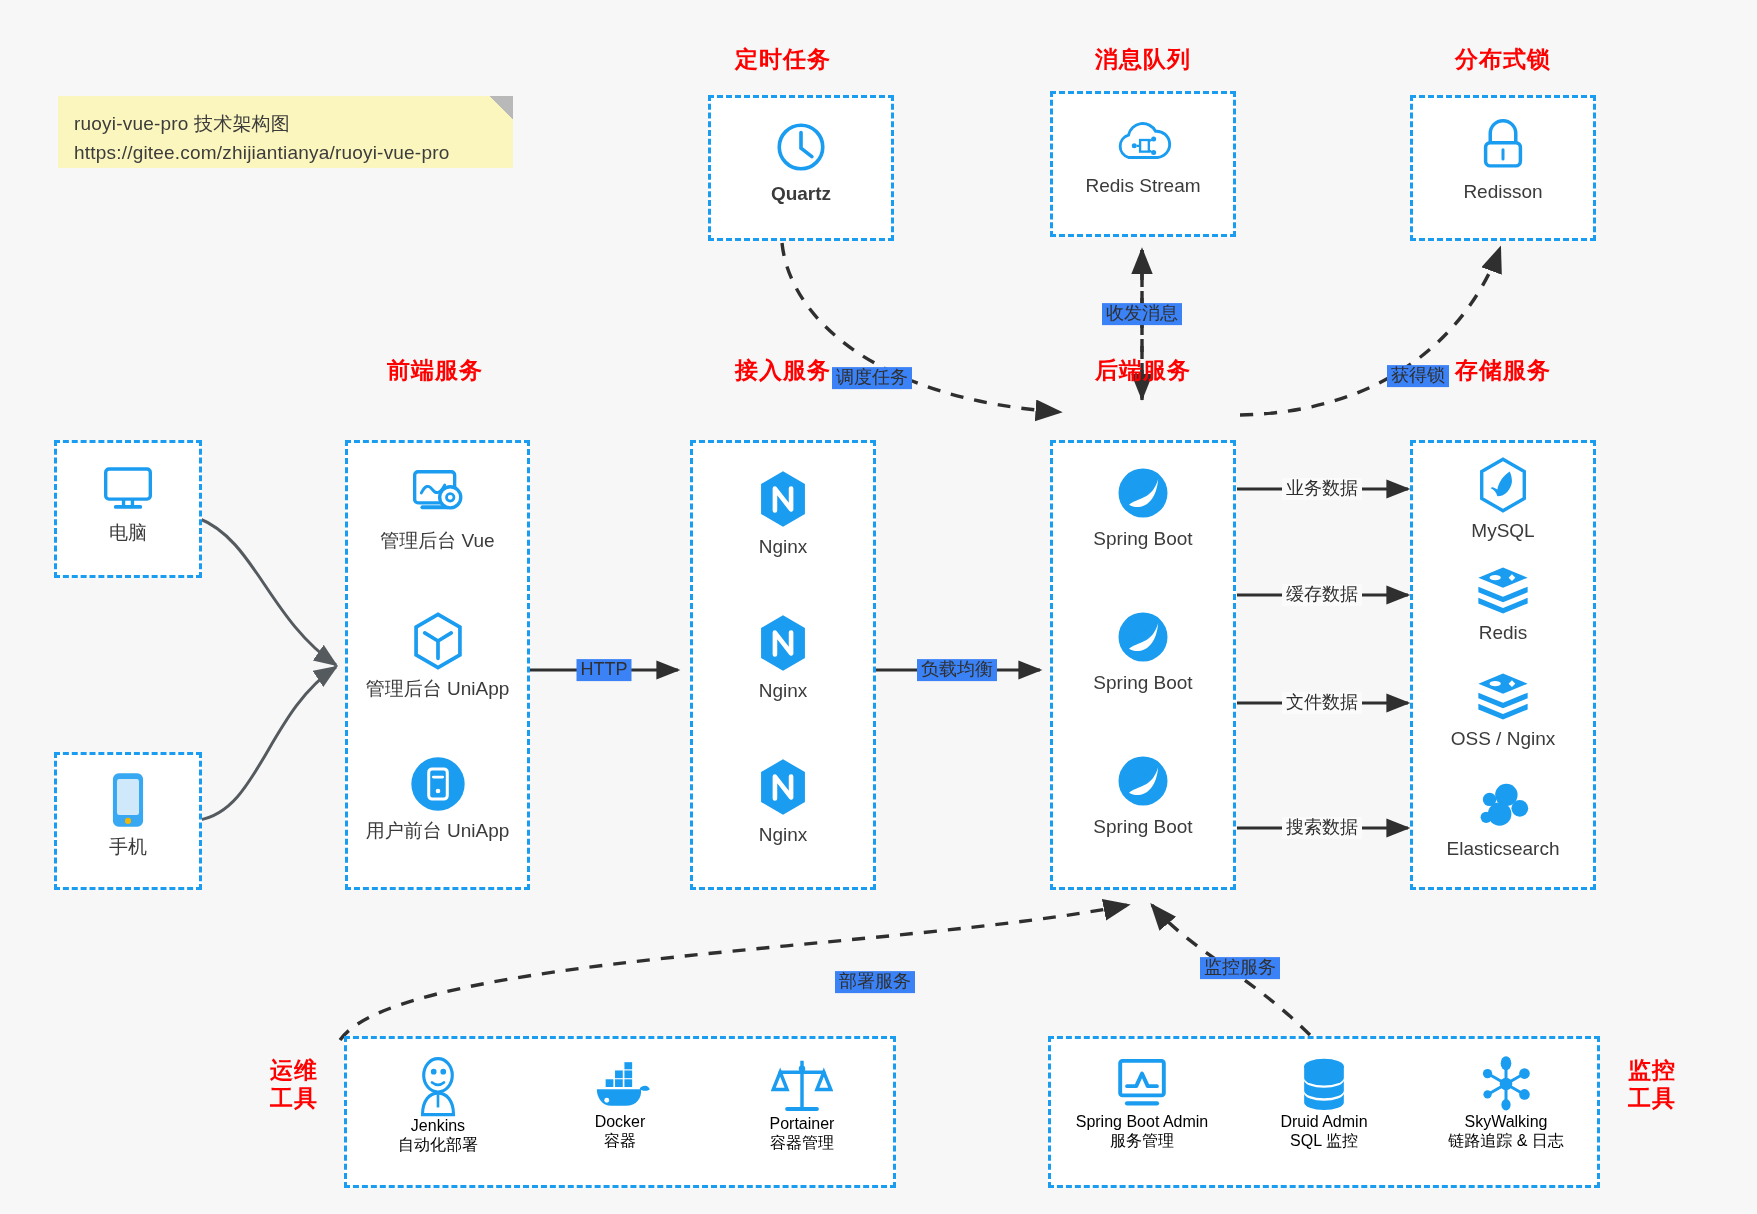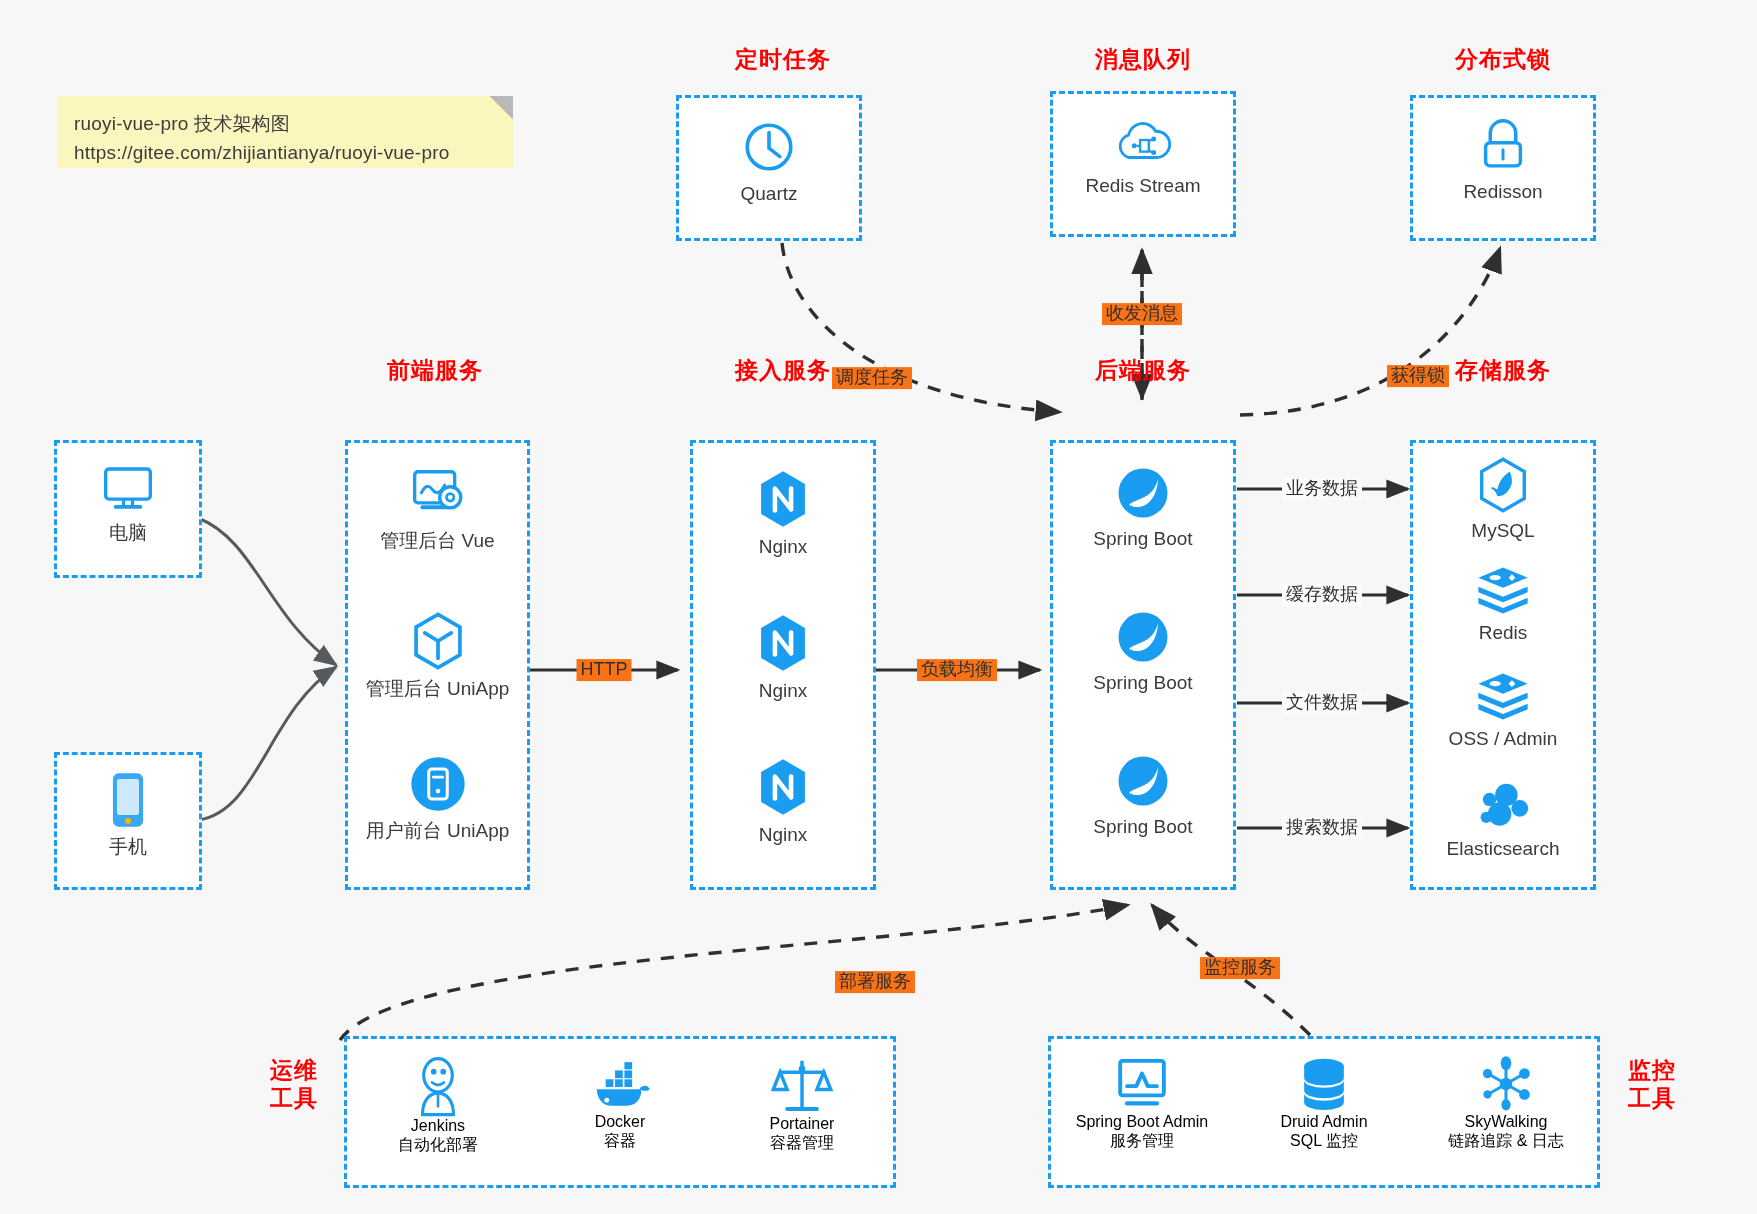--- a/index.html
+++ b/index.html
@@ -46,21 +46,21 @@
   .node .cap{
     font-size:19px;color:#3b3b3b;margin-top:6px;line-height:1.25;white-space:nowrap;
   }
   .ic{display:block;margin:0 auto;}
 
   
   .hrow{position:absolute;top:0;width:33.3333%;text-align:center;}
 
   
   .elabel{
-    position:absolute;font-size:18px;color:#2f2f2f;background:#f97316;
+    position:absolute;font-size:18px;color:#2f2f2f;background:#3b82f6;
     padding:1px 4px;white-space:nowrap;transform:translate(-50%,-50%);
     line-height:1.1;
   }
   .elabel.onwhite{background:#fbfbfb;}
   svg.wires{position:absolute;left:0;top:0;width:1757px;height:1214px;overflow:visible;}
 </style>
 </head>
 <body>
 
 <div id="stage">
@@ -111,21 +111,21 @@
   <div class="elabel onwhite" style="left:1322px;top:595px;">缓存数据</div>
   <div class="elabel onwhite" style="left:1322px;top:703px;">文件数据</div>
   <div class="elabel onwhite" style="left:1322px;top:828px;">搜索数据</div>
   <div class="elabel" style="left:872px;top:378px;">调度任务</div>
   <div class="elabel" style="left:1142px;top:314px;">收发消息</div>
   <div class="elabel" style="left:1418px;top:376px;">获得锁</div>
   <div class="elabel" style="left:875px;top:982px;">部署服务</div>
   <div class="elabel" style="left:1240px;top:968px;">监控服务</div>
 
   <div class="gtitle" style="left:690px;top:44px;width:186px;">定时任务</div>
-  <div class="dbox" style="left:676px;top:95px;width:186px;height:146px;">
+  <div class="dbox" style="left:708px;top:95px;width:186px;height:146px;font-weight:bold;">
     <div class="node" style="top:20px;">
       <svg class="ic" width="58" height="58" viewBox="0 0 48 48">
         <circle cx="24" cy="24" r="18" fill="none" stroke="#1a9cf0" stroke-width="3"></circle>
         <path d="M24 12 L24 25 L33 32" fill="none" stroke="#1a9cf0" stroke-width="3" stroke-linecap="round"></path>
       </svg>
       <div class="cap">Quartz</div>
     </div>
   </div>
 
   <div class="gtitle" style="left:1050px;top:44px;width:186px;">消息队列</div>
@@ -280,21 +280,21 @@
       <div class="cap">Redis</div>
     </div>
     <div class="node" style="top:228px;">
       <svg class="ic" width="56" height="50" viewBox="0 0 50 44">
         <path d="M25 2 L47 11 L25 20 L3 11 Z" fill="#1a9cf0"></path>
         <path d="M3 19 L25 28 L47 19 L47 24 L25 33 L3 24 Z" fill="#1a9cf0"></path>
         <path d="M3 29 L25 38 L47 29 L47 34 L25 43 L3 34 Z" fill="#1a9cf0"></path>
         <ellipse cx="18" cy="11" rx="5" ry="2.4" fill="#ffffff"></ellipse>
         <path d="M33 8 L36 11 L33 14 L30 11 Z" fill="#ffffff"></path>
       </svg>
-      <div class="cap">OSS / Admin</div>
+      <div class="cap">OSS / Nginx</div>
     </div>
     <div class="node" style="top:336px;">
       <svg class="ic" width="56" height="52" viewBox="0 0 50 46">
         <circle cx="28" cy="14" r="10" fill="#1a9cf0"></circle>
         <circle cx="13" cy="18" r="6" fill="#1a9cf0"></circle>
         <circle cx="40" cy="26" r="7.5" fill="#1a9cf0"></circle>
         <circle cx="22" cy="31" r="10.5" fill="#1a9cf0"></circle>
         <circle cx="10" cy="34" r="5" fill="#1a9cf0"></circle>
       </svg>
       <div class="cap">Elasticsearch</div>

